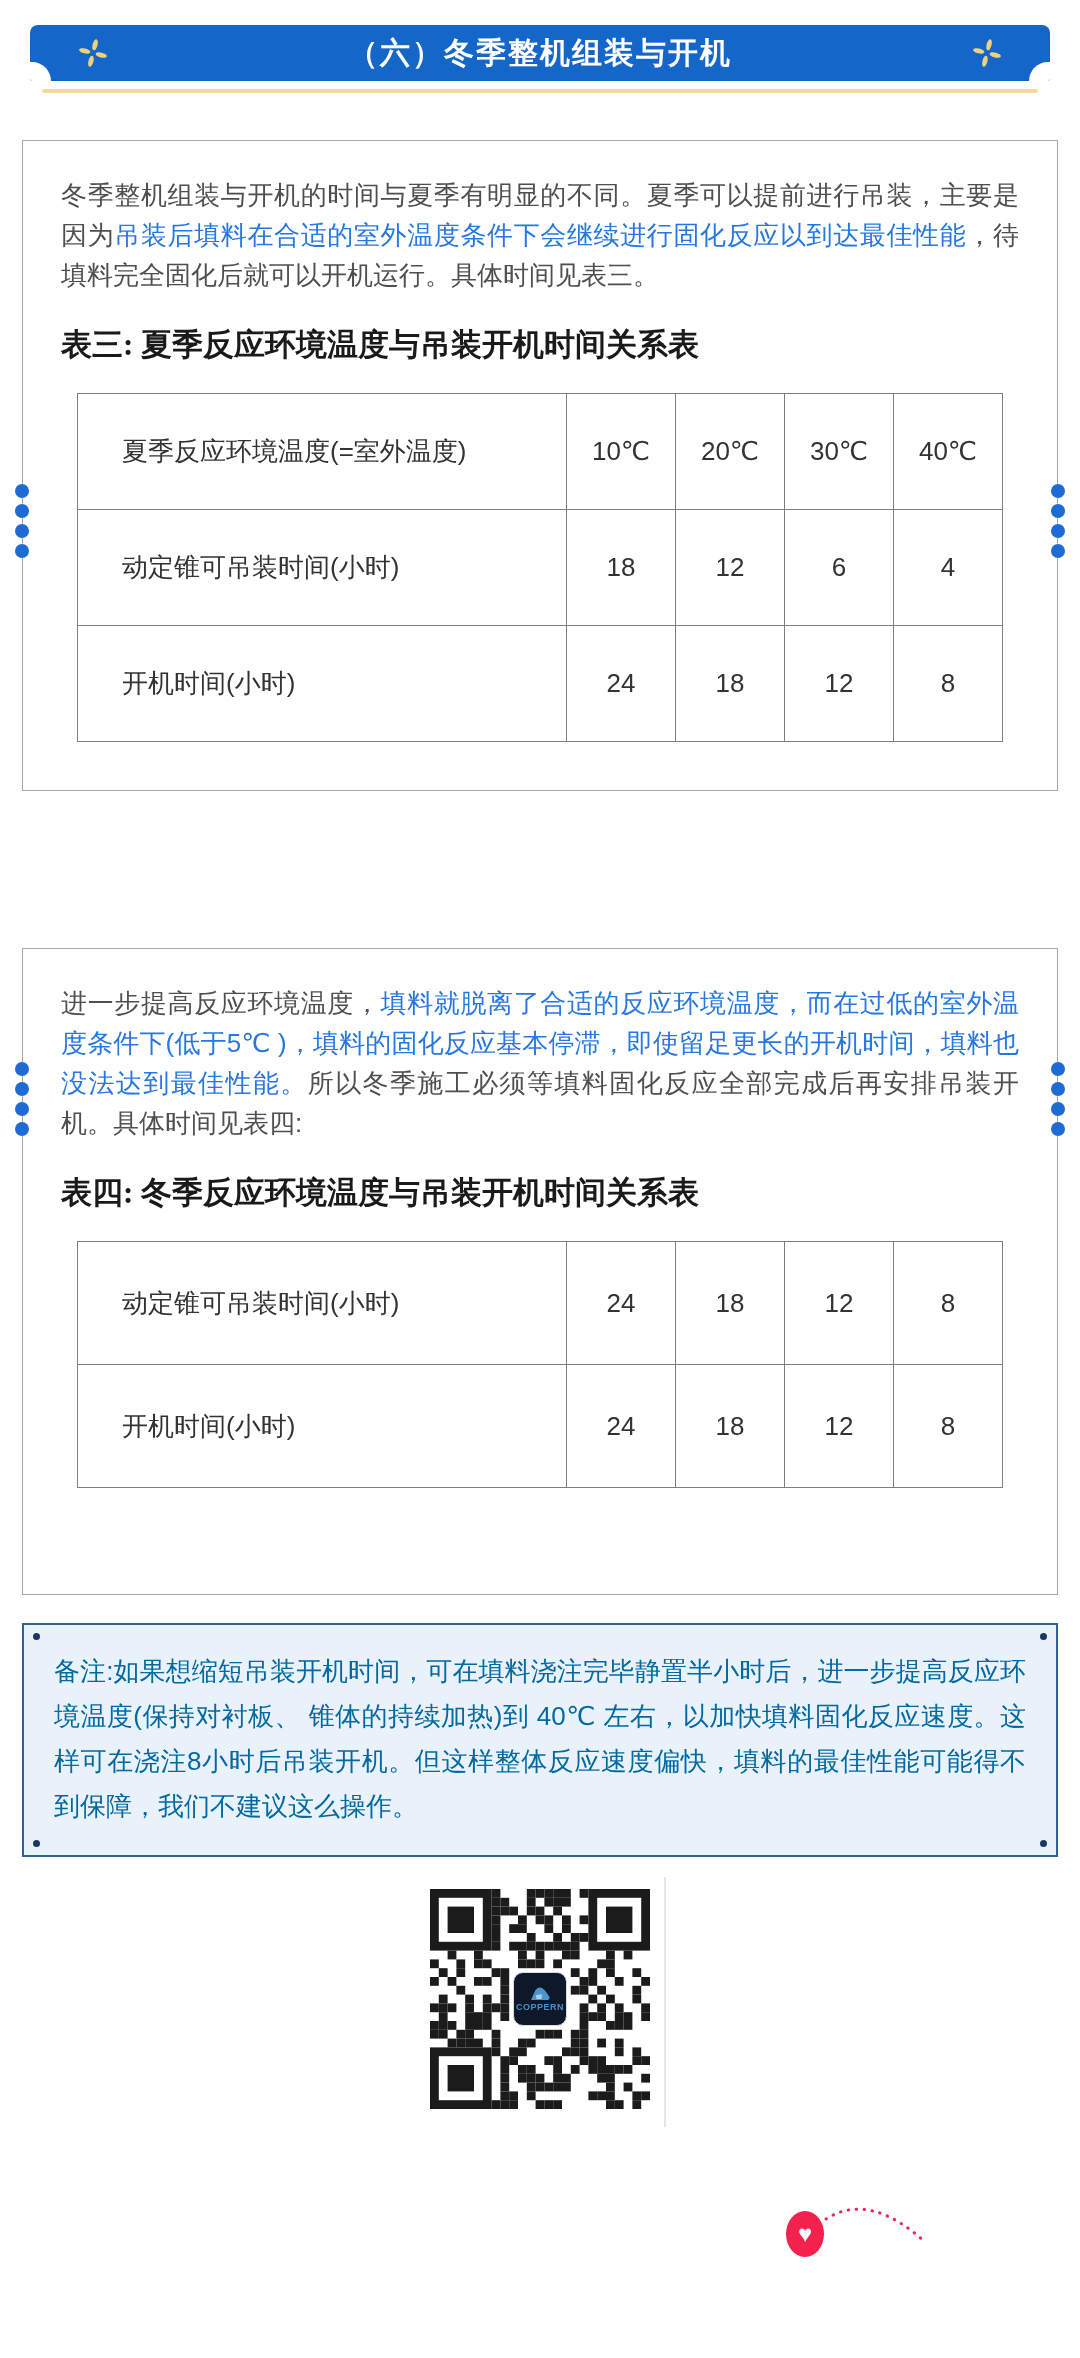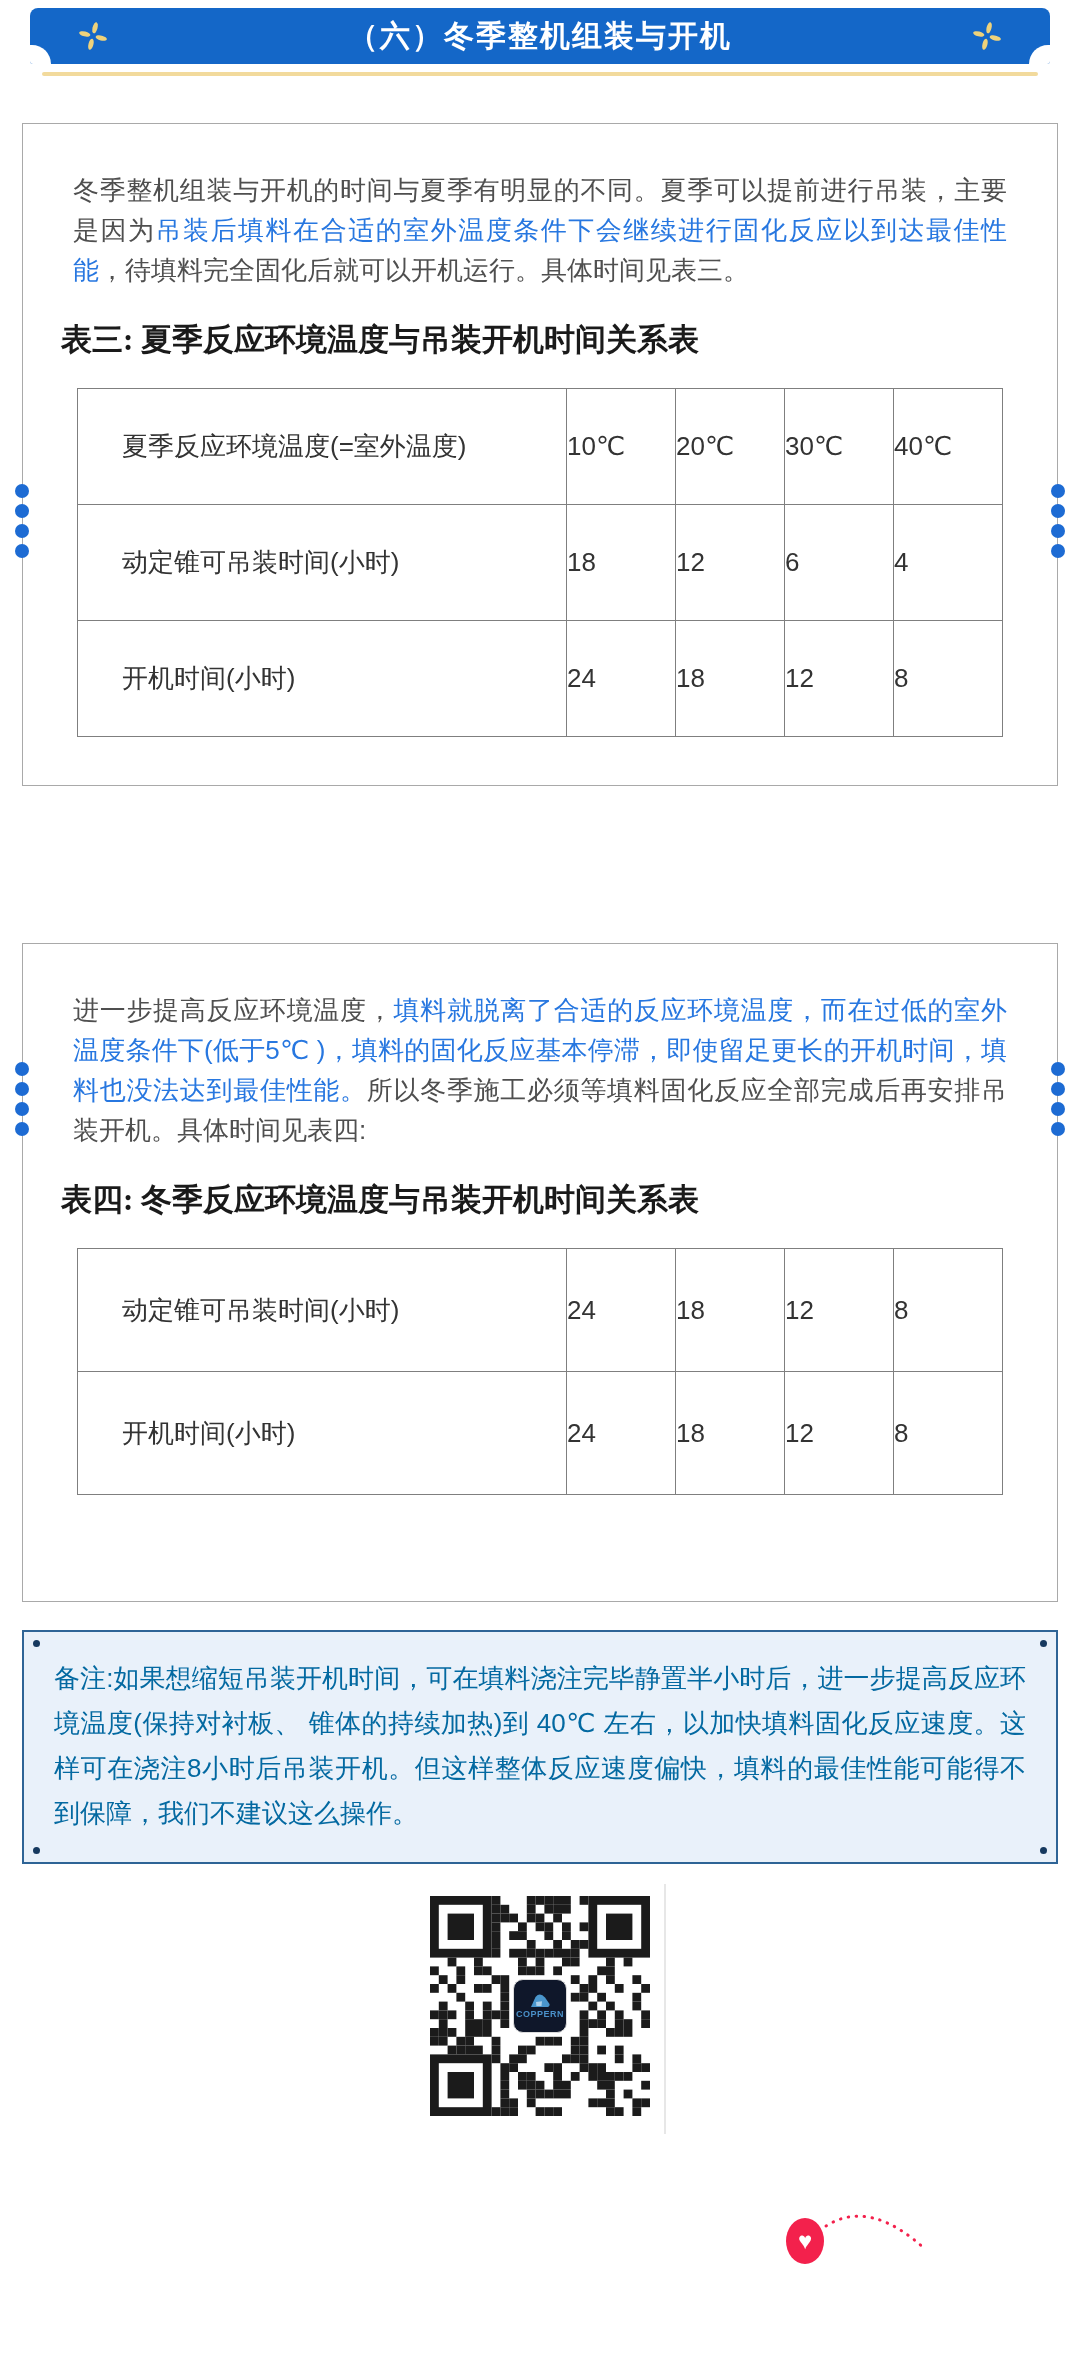--- a/index.html
+++ b/index.html
@@ -1,41 +1,41 @@
 <!DOCTYPE html>
 <html><head>
 <meta charset="utf-8">
 <style>
   html,body{margin:0;padding:0;}
   body{background:#ffffff;font-family:"Liberation Sans","DejaVu Sans",sans-serif;}
   .page{position:relative;width:1080px;height:2358px;margin:0 auto;background:#fff;overflow:hidden;}
 
   
-  .banner{position:relative;margin:8px 30px 0;height:56px;background:#1467c8;
+  .banner{position:relative;margin:25px 30px 0;height:56px;background:#1467c8;
           border-radius:8px 8px 3px 3px;overflow:hidden;
           display:flex;align-items:center;justify-content:center;}
   .banner::before,.banner::after{content:"";position:absolute;width:38px;height:38px;
           background:#fff;border-radius:50%;bottom:-19px;}
   .banner::before{left:-17px;}
   .banner::after{right:-17px;}
   .banner-title{color:#fff;font-size:30px;font-weight:700;letter-spacing:2px;}
   .sparkle{position:absolute;top:50%;transform:translateY(-50%);width:30px;height:30px;}
   .sparkle.left{left:48px;}
   .sparkle.right{right:48px;}
   .gold-line{margin:8px 42px 0;height:4px;background:#f2da9c;border-radius:2px;}
 
   
   .card{margin:47px 22px 0;border:1px solid #a9a9a9;background:#fff;padding:34px 38px 48px;}
   .card.second{margin-top:157px;padding-bottom:106px;}
-  .para{margin:12px;font-size:26px;line-height:40px;color:#4f4f4f;text-align:justify;}
+  .para{margin:0;font-size:26px;line-height:40px;color:#4f4f4f;text-align:justify;}
   .blue{color:#2777e0;}
   .tbl-title{margin:30px 0 0;text-align:left;font-family:"Liberation Serif","DejaVu Serif",serif;
              font-size:31px;font-weight:700;color:#1a1a1a;line-height:40px;}
   .data-table{border-collapse:collapse;table-layout:fixed;width:926px;margin:28px auto 0;padding-left:8px;}
-  .data-table td{border:1px solid #7f7f7f;font-size:26px;color:#333;
+  .data-table td{border:1px solid #7f7f7f;font-size:26px;color:#333;text-align:center;
                  vertical-align:middle;padding:0;}
   .data-table td.label{text-align:left;padding-left:44px;width:444px;}
   .t3 td{height:115px;}
   .t4 td{height:122px;}
 
   
   .side-dots{position:absolute;display:flex;flex-direction:column;gap:6px;}
   .side-dots .dot{width:14px;height:14px;border-radius:50%;background:#1d6bd3;}
   .dots-s1l{left:15px;top:484px;}
   .dots-s1r{right:15px;top:484px;}

